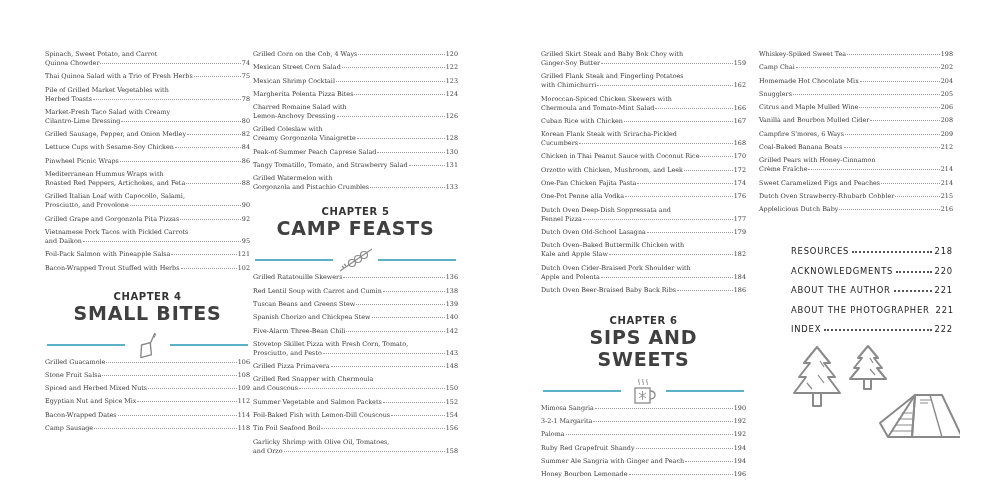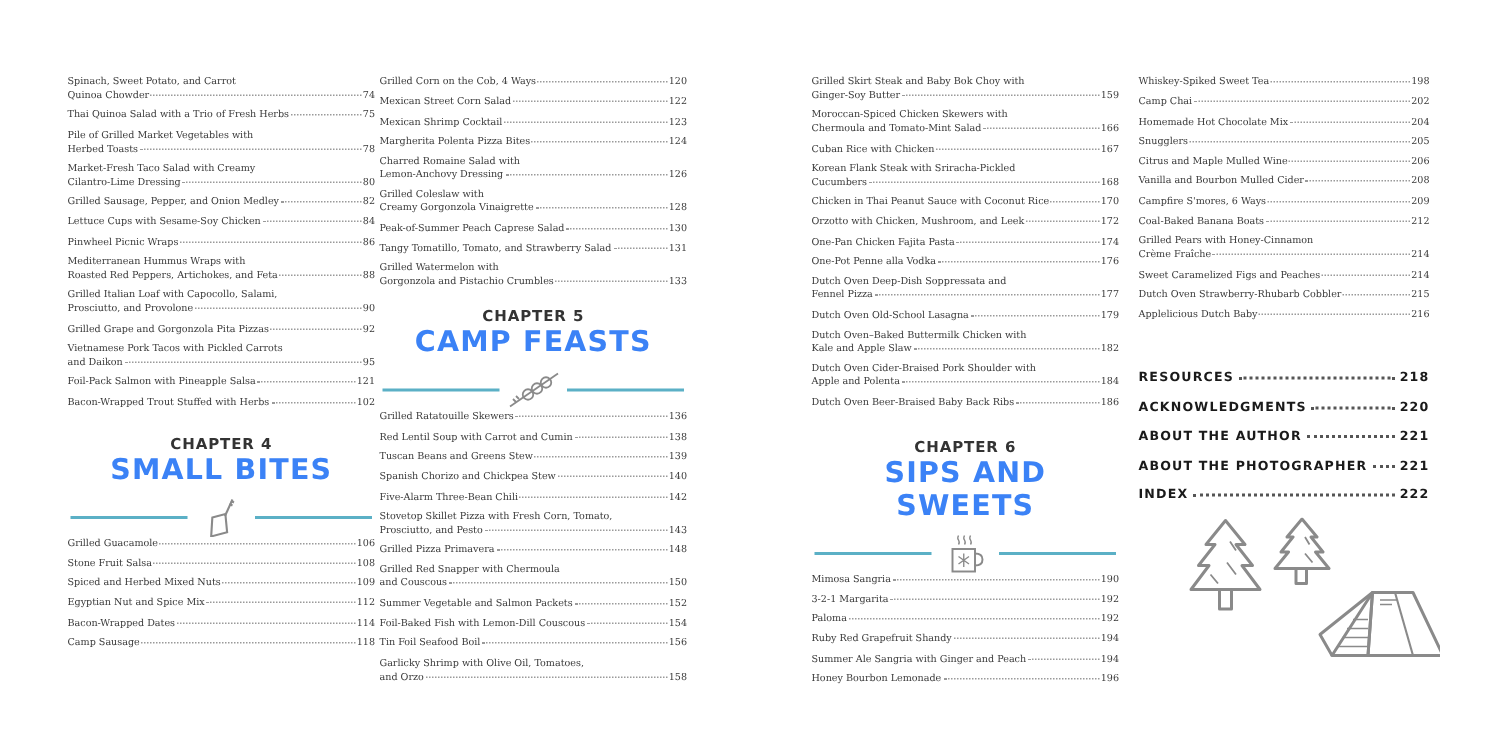--- a/index.html
+++ b/index.html
@@ -25,34 +25,34 @@
     border-bottom: 1px dotted #9a9a9a; height: 1px; position: relative; top: -1px;
   }
   .entry .pg { font-size: 6.4px; }
   .chapter { text-align: center; margin: 16px 0 8px; position: relative; }
   .chapter .label {
     font-family: "DejaVu Sans", sans-serif; font-weight: bold;
     font-size: 10px; letter-spacing: 0.6px; color: #333;
   }
   .chapter .title {
     font-family: "DejaVu Sans", sans-serif; font-weight: bold;
-    font-size: 19px; letter-spacing: 0.8px; color: #3b82f6; margin-top: 0;
+    font-size: 19px; letter-spacing: 0.8px; color: #404040; margin-top: 0;
     line-height: 22px;
   }
   .divider { position: relative; height: 26px; }
   .divider .rule { position: absolute; top: 12px; height: 2px; background: #5bb0c6; width: 78px; }
   .divider .rule.l { left: 2px; }
   .divider .rule.r { right: 2px; }
   .divider .ico { position: absolute; left: 50%; top: 0; transform: translateX(-50%); }
   .back-matter { position: absolute; left: 759px; top: 246px; width: 194px; }
   .bm-row {
     display: flex; align-items: baseline;
-    font-family: "DejaVu Sans", sans-serif; font-weight: bold;
+    font-family: "DejaVu Sans", sans-serif; font-weight: normal;
     font-size: 8.4px; letter-spacing: 0.8px; color: #1a1a1a;
-    margin-bottom: 9.6px; white-space: nowrap;
+    margin-bottom: 9.6px; white-space: nowrap; margin-left: 32px;
   }
   .bm-row .dots {
     flex: 1; margin: 0 3px; border-bottom: 2px dotted #555; position: relative; top: -1px;
   }
   .illus { position: absolute; left: 790px; top: 345px; }
 </style>
 </head>
 <body>
 
 <div class="page page-left">
@@ -382,20 +382,28 @@
     </div>
 </div>
 <div class="page page-right">
   <div class="col" id="col3" style="left:41px;">
       <div class="entry">
         <span class="line1">Grilled Skirt Steak and Baby Bok Choy with</span>
         <span class="last">
           <span>Ginger-Soy Butter</span>
           <span class="dots"></span>
           <span class="pg">159</span>
+        </span>
+      </div>
+      <div class="entry">
+        <span class="line1">Grilled Flank Steak and Fingerling Potatoes</span>
+        <span class="last">
+          <span>with Chimichurri</span>
+          <span class="dots"></span>
+          <span class="pg">162</span>
         </span>
       </div>
       <div class="entry">
         <span class="line1">Moroccan-Spiced Chicken Skewers with</span>
         <span class="last">
           <span>Chermoula and Tomato-Mint Salad</span>
           <span class="dots"></span>
           <span class="pg">166</span>
         </span>
       </div>

